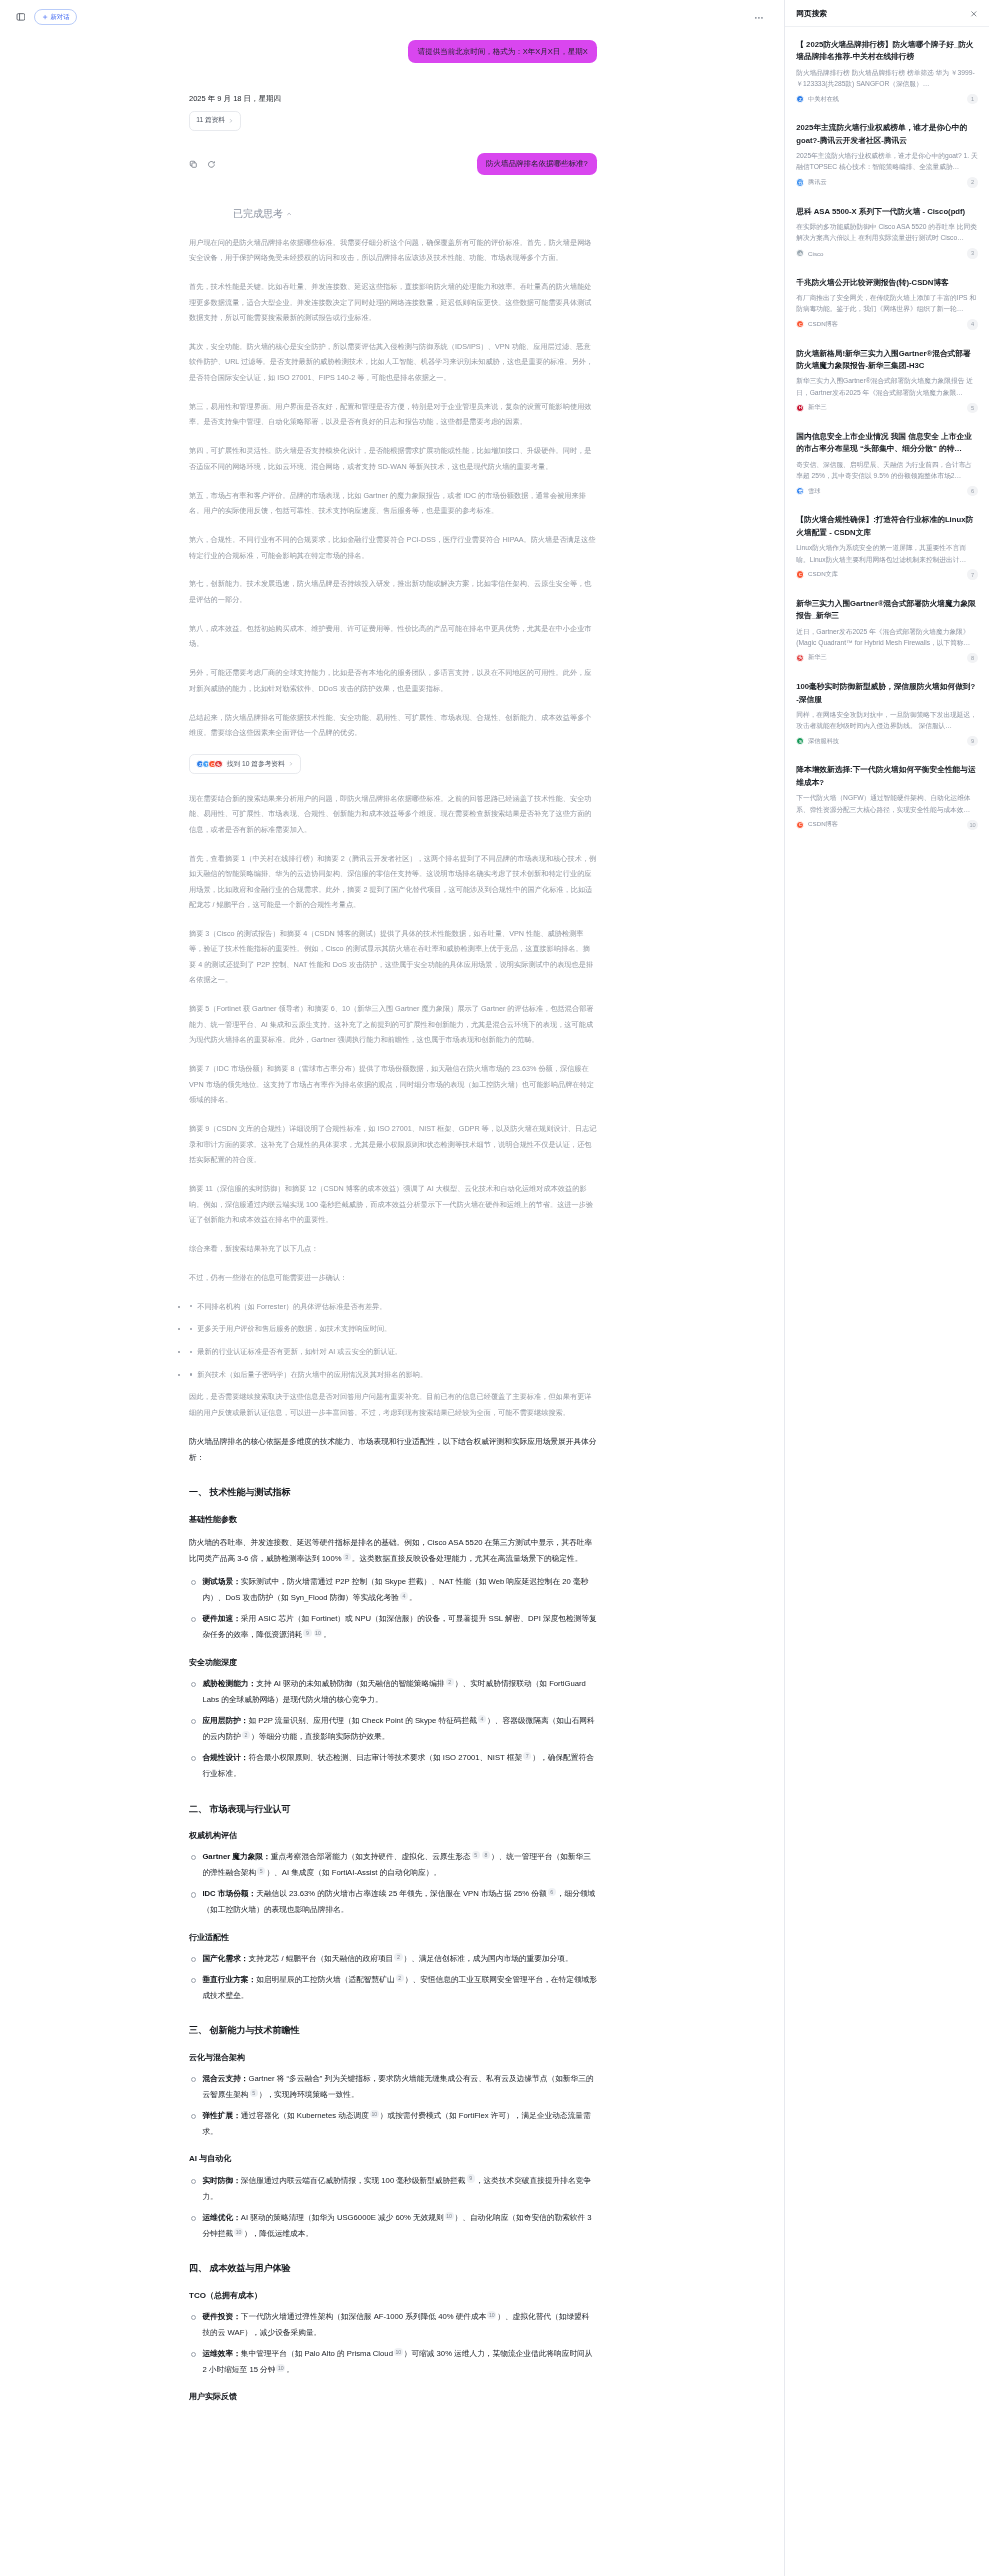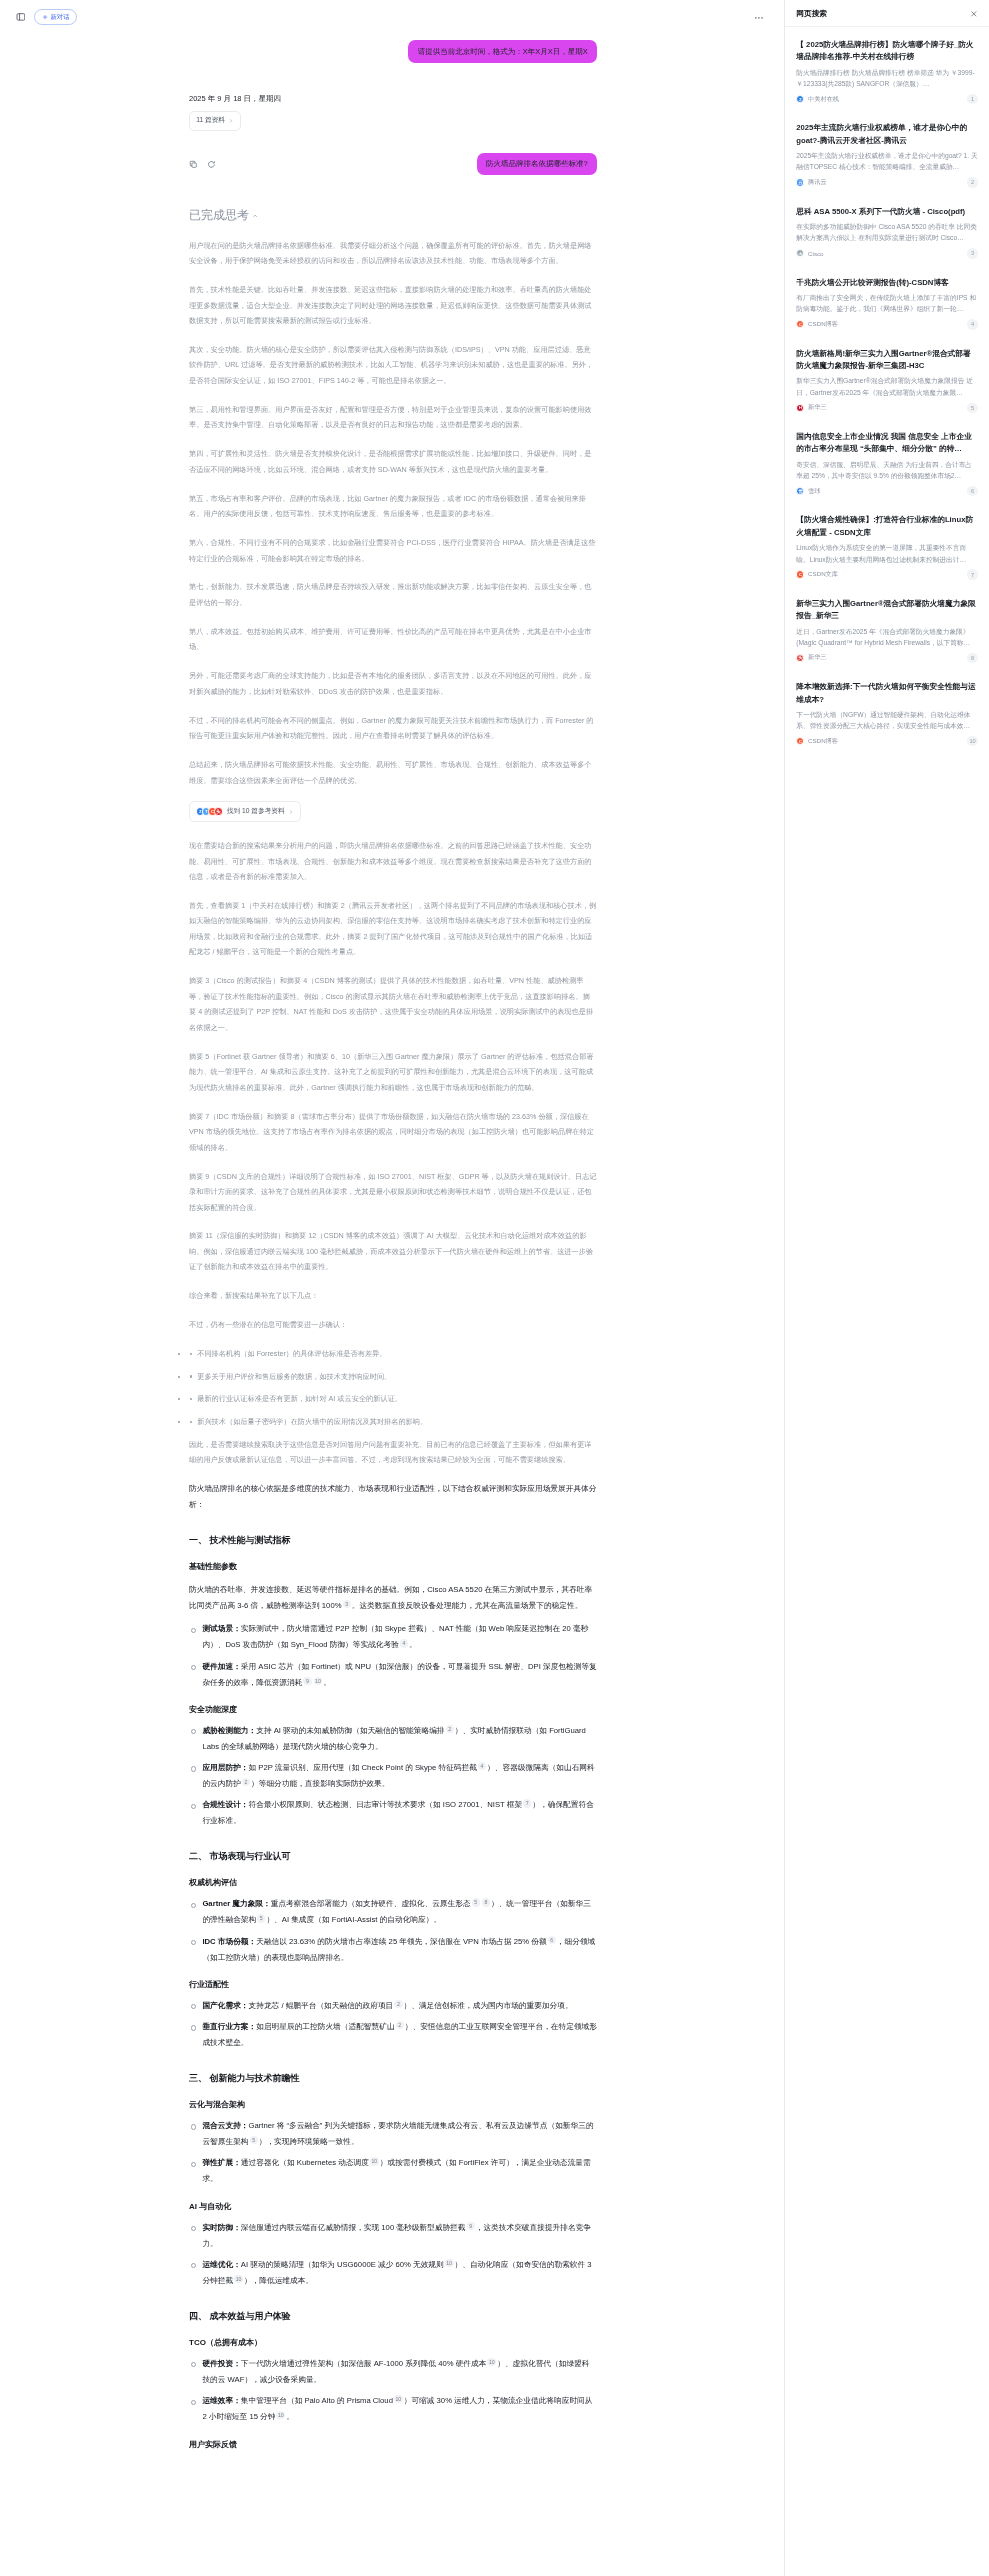--- a/index.html
+++ b/index.html
@@ -32,22 +32,22 @@
   .favrow { display:inline-flex; align-items:center; }
   .fav { width:8.2px; height:8.2px; border-radius:50%; color:#fff; font-size:4.4px; font-weight:700;
          display:inline-flex; align-items:center; justify-content:center; margin-right:-2.1px;
          border:0.8px solid #fff; }
   .favrow .fav:last-child { margin-right:1px; }
   .row2 { display:flex; justify-content:space-between; align-items:center; margin-top:21.6px; }
   .msg-actions { display:flex; align-items:center; gap:9.3px; color:#5f6672; }
   .msg-actions .act { display:inline-flex; align-items:center; gap:2.6px; font-size:6.7px; color:#5f6672; cursor:pointer; }
   .msg-actions svg { width:8.8px; height:8.8px; }
 
-  .think-header { margin-top:32px; display:inline-flex; align-items:center; gap:2.6px; font-size:12px;
-                  color:#8a919f; cursor:pointer; }
+  .think-header { margin-top:32px; display:inline-flex; align-items:center; gap:2.6px; font-size:10px;
+                  color:#8a919f; cursor:pointer;margin-left:44px; }
   .think-header svg { width:6.2px; height:6.2px; }
   .thinking { margin-top:13.4px; font-size:7.2px; line-height:15.5px; color:#8f959e; }
   .thinking p { margin:0 0 13.4px; }
   .thinking .l-item { margin:0 0 7.2px; }
   .thinking ul .l-item { position:relative; padding-left:8.2px; }
   .thinking ul .l-item::before { content:""; position:absolute; left:1px; top:6.7px; width:2.1px; height:2.1px;
                                  border-radius:50%; background:#9aa1ab; }
   .inline-pill-wrap { margin:3.1px 0 16.5px; }
 
   .answer { margin-top:4.1px; font-size:7.7px; line-height:16px; color:#20242b; }
@@ -159,21 +159,20 @@
             <p class="tp">用户现在问的是防火墙品牌排名依据哪些标准。我需要仔细分析这个问题，确保覆盖所有可能的评价标准。首先，防火墙是网络安全设备，用于保护网络免受未经授权的访问和攻击，所以品牌排名应该涉及技术性能、功能、市场表现等多个方面。</p>
             <p class="tp">首先，技术性能是关键。比如吞吐量、并发连接数、延迟这些指标，直接影响防火墙的处理能力和效率。吞吐量高的防火墙能处理更多数据流量，适合大型企业。并发连接数决定了同时处理的网络连接数量，延迟低则响应更快。这些数据可能需要具体测试数据支持，所以可能需要搜索最新的测试报告或行业标准。</p>
             <p class="tp">其次，安全功能。防火墙的核心是安全防护，所以需要评估其入侵检测与防御系统（IDS/IPS）、VPN 功能、应用层过滤、恶意软件防护、URL 过滤等。是否支持最新的威胁检测技术，比如人工智能、机器学习来识别未知威胁，这也是重要的标准。另外，是否符合国际安全认证，如 ISO 27001、FIPS 140-2 等，可能也是排名依据之一。</p>
             <p class="tp">第三，易用性和管理界面。用户界面是否友好，配置和管理是否方便，特别是对于企业管理员来说，复杂的设置可能影响使用效率。是否支持集中管理、自动化策略部署，以及是否有良好的日志和报告功能，这些都是需要考虑的因素。</p>
             <p class="tp">第四，可扩展性和灵活性。防火墙是否支持模块化设计，是否能根据需求扩展功能或性能，比如增加接口、升级硬件。同时，是否适应不同的网络环境，比如云环境、混合网络，或者支持 SD-WAN 等新兴技术，这也是现代防火墙的重要考量。</p>
             <p class="tp">第五，市场占有率和客户评价。品牌的市场表现，比如 Gartner 的魔力象限报告，或者 IDC 的市场份额数据，通常会被用来排名。用户的实际使用反馈，包括可靠性、技术支持响应速度、售后服务等，也是重要的参考标准。</p>
             <p class="tp">第六，合规性。不同行业有不同的合规要求，比如金融行业需要符合 PCI-DSS，医疗行业需要符合 HIPAA。防火墙是否满足这些特定行业的合规标准，可能会影响其在特定市场的排名。</p>
             <p class="tp">第七，创新能力。技术发展迅速，防火墙品牌是否持续投入研发，推出新功能或解决方案，比如零信任架构、云原生安全等，也是评估的一部分。</p>
             <p class="tp">第八，成本效益。包括初始购买成本、维护费用、许可证费用等。性价比高的产品可能在排名中更具优势，尤其是在中小企业市场。</p>
             <p class="tp">另外，可能还需要考虑厂商的全球支持能力，比如是否有本地化的服务团队，多语言支持，以及在不同地区的可用性。此外，应对新兴威胁的能力，比如针对勒索软件、DDoS 攻击的防护效果，也是重要指标。</p>
-            <p class="tp">不过，不同的排名机构可能会有不同的侧重点。例如，Gartner 的魔力象限可能更关注技术前瞻性和市场执行力，而 Forrester 的报告可能更注重实际用户体验和功能完整性。因此，用户在查看排名时需要了解具体的评估标准。</p>
             <p class="tp">总结起来，防火墙品牌排名可能依据技术性能、安全功能、易用性、可扩展性、市场表现、合规性、创新能力、成本效益等多个维度。需要综合这些因素来全面评估一个品牌的优劣。</p>
           </div>
 
         <div class="inline-pill-wrap">
           <button class="pill" style="margin-top:0">
             <span class="favrow" id="searchPillIcons">
                 <span class="fav" style="background: rgb(43, 125, 233);">Z</span>
                 <span class="fav" style="background: rgb(74, 163, 245);">T</span>
                 <span class="fav" style="background: rgb(252, 85, 49);">C</span>
                 <span class="fav" style="background: rgb(224, 49, 49);">头</span>
@@ -335,20 +334,29 @@
         <div class="card">
           <div class="card-title">新华三实力入围Gartner®混合式部署防火墙魔力象限报告_新华三</div>
           <div class="card-snippet">近日，Gartner发布2025 年《混合式部署防火墙魔力象限》(Magic Quadrant™ for Hybrid Mesh Firewalls，以下简称…</div>
           <div class="card-meta">
             <span class="fav" style="background: rgb(224, 49, 49); margin-right: 0px;">头</span>
             <span class="card-src">新华三</span>
             <span class="idx">8</span>
           </div>
         </div>
         <div class="card">
+          <div class="card-title">100毫秒实时防御新型威胁，深信服防火墙如何做到?-深信服</div>
+          <div class="card-snippet">同样，在网络安全攻防对抗中，一旦防御策略下发出现延迟，攻击者就能在秒级时间内入侵边界防线。 深信服认…</div>
+          <div class="card-meta">
+            <span class="fav" style="background: rgb(21, 153, 87); margin-right: 0px;">S</span>
+            <span class="card-src">深信服科技</span>
+            <span class="idx">9</span>
+          </div>
+        </div>
+        <div class="card">
           <div class="card-title">降本增效新选择:下一代防火墙如何平衡安全性能与运维成本?</div>
           <div class="card-snippet">下一代防火墙（NGFW）通过智能硬件架构、自动化运维体系、弹性资源分配三大核心路径，实现安全性能与成本效…</div>
           <div class="card-meta">
             <span class="fav" style="background: rgb(252, 85, 49); margin-right: 0px;">C</span>
             <span class="card-src">CSDN博客</span>
             <span class="idx">10</span>
           </div>
         </div>
       </div>
   </aside>

